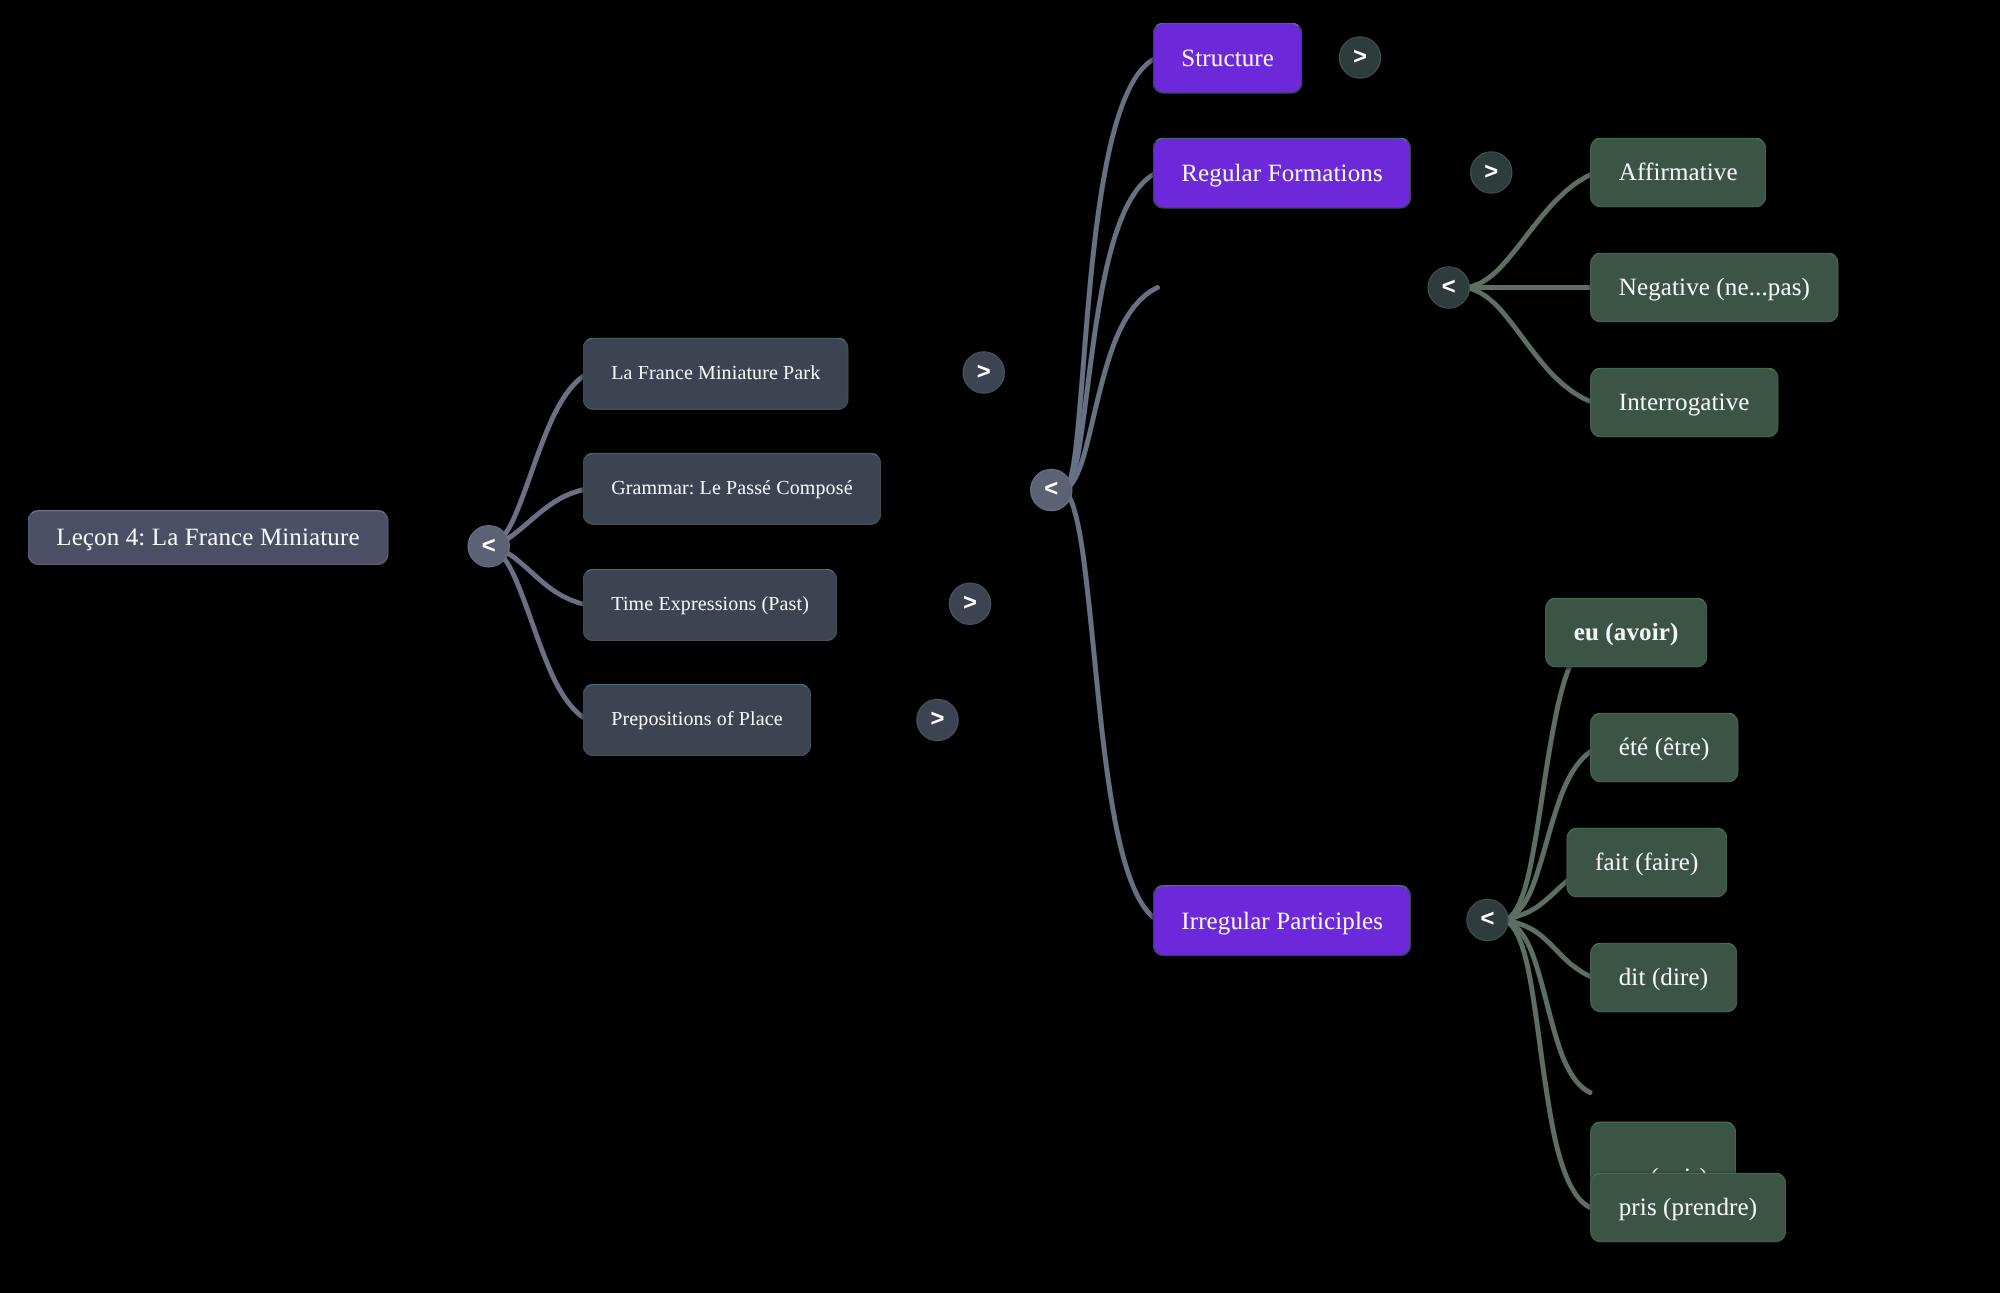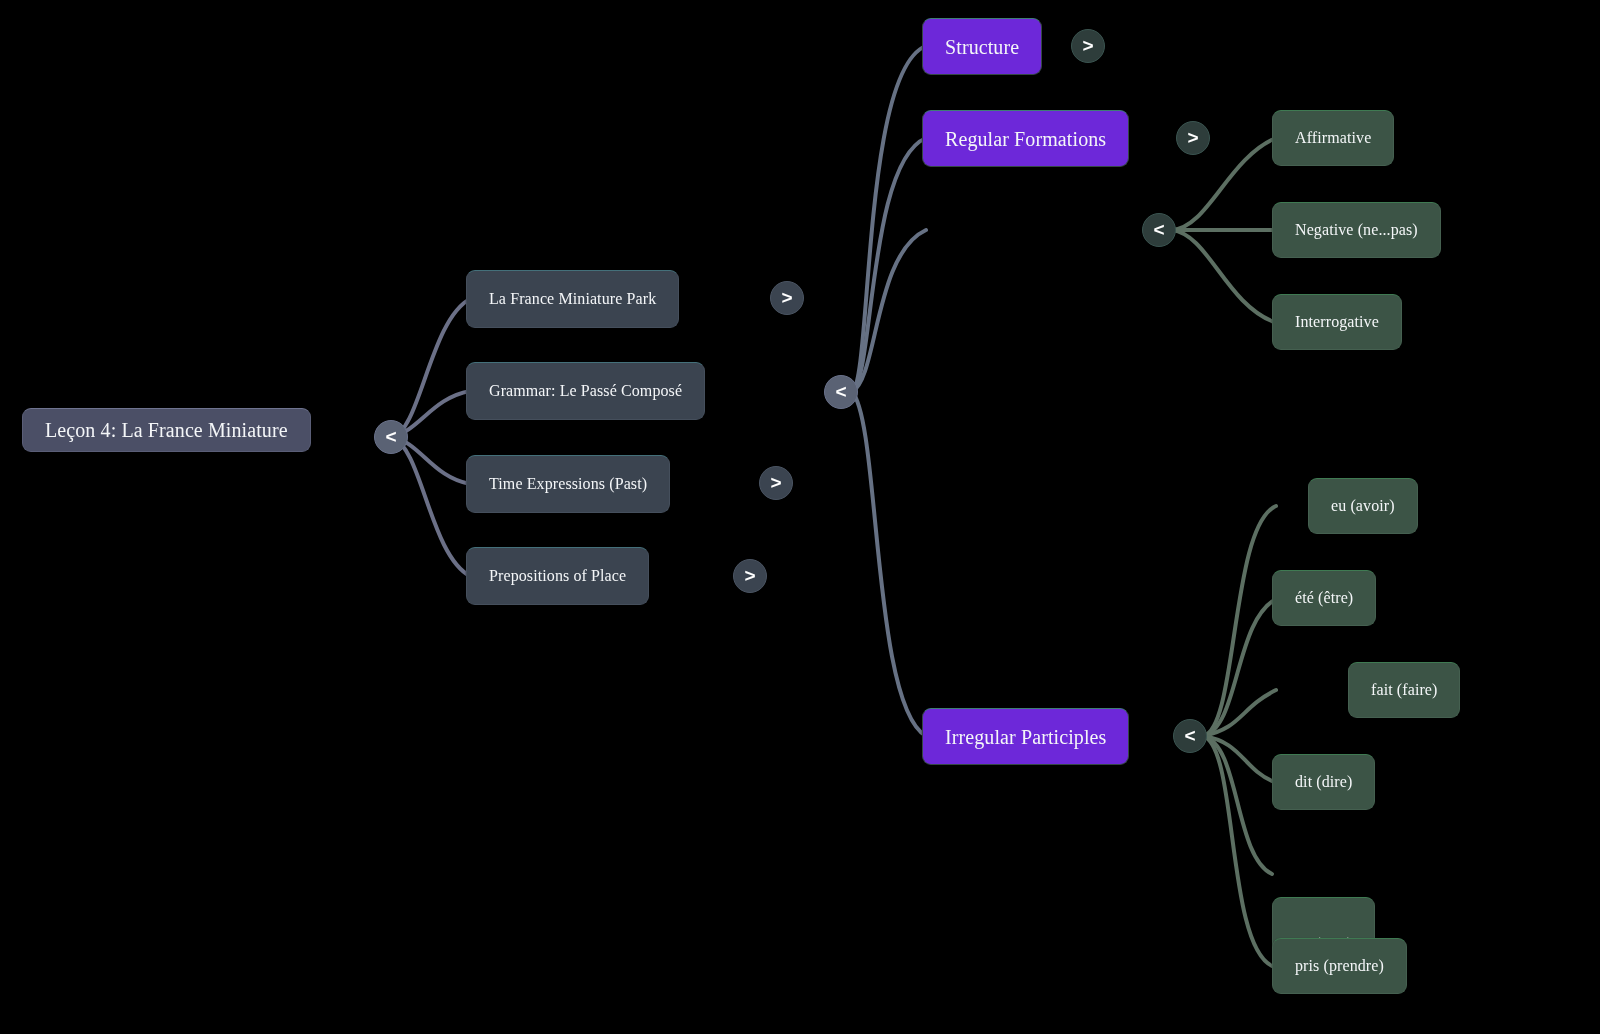--- a/index.html
+++ b/index.html
@@ -51,21 +51,21 @@
     background:#6d28d9;
     border:1px solid #354745;
     border-top:1px solid #3e7d74;
     font-size:20px;
   }
   
   .lvl3 {
     background:#3c5446;
     border:1px solid #456050;
     border-top:1px solid #3f7a52;
-    font-size:16px;
+    font-size:20px;
   }
 
   
   .badge {
     position:absolute;
     width:34px; height:34px;
     border-radius:50%;
     display:flex;
     align-items:center;
     justify-content:center;
@@ -183,27 +183,27 @@
   <div class="node lvl3" style="left:1272px; top:110px; height:56px;">
     <span class="label">Affirmative</span>
   </div>
   <div class="node lvl3" style="left:1272px; top:202px; height:56px;">
     <span class="label">Negative (ne...pas)</span>
   </div>
   <div class="node lvl3" style="left:1272px; top:294px; height:56px;">
     <span class="label">Interrogative</span>
   </div>
 
-  <div class="node lvl3" style="left:1308px; top:478px; height:56px;">
+  <div class="node lvl3" style="left:1236px; top:478px; height:56px;font-weight:bold;">
     <span class="label">eu (avoir)</span>
   </div>
   <div class="node lvl3" style="left:1272px; top:570px; height:56px;">
     <span class="label">été (être)</span>
   </div>
-  <div class="node lvl3" style="left:1348px; top:662px; height:56px;">
+  <div class="node lvl3" style="left:1253px; top:662px; height:56px;">
     <span class="label">fait (faire)</span>
   </div>
   <div class="node lvl3" style="left:1272px; top:754px; height:56px;">
     <span class="label">dit (dire)</span>
   </div>
   <div class="node lvl3" style="left:1272px; top:897px; height:56px;align-items:flex-end;">
     <span class="label">vu (voir)</span>
   </div>
   <div class="node lvl3" style="left:1272px; top:938px; height:56px;">
     <span class="label">pris (prendre)</span>

